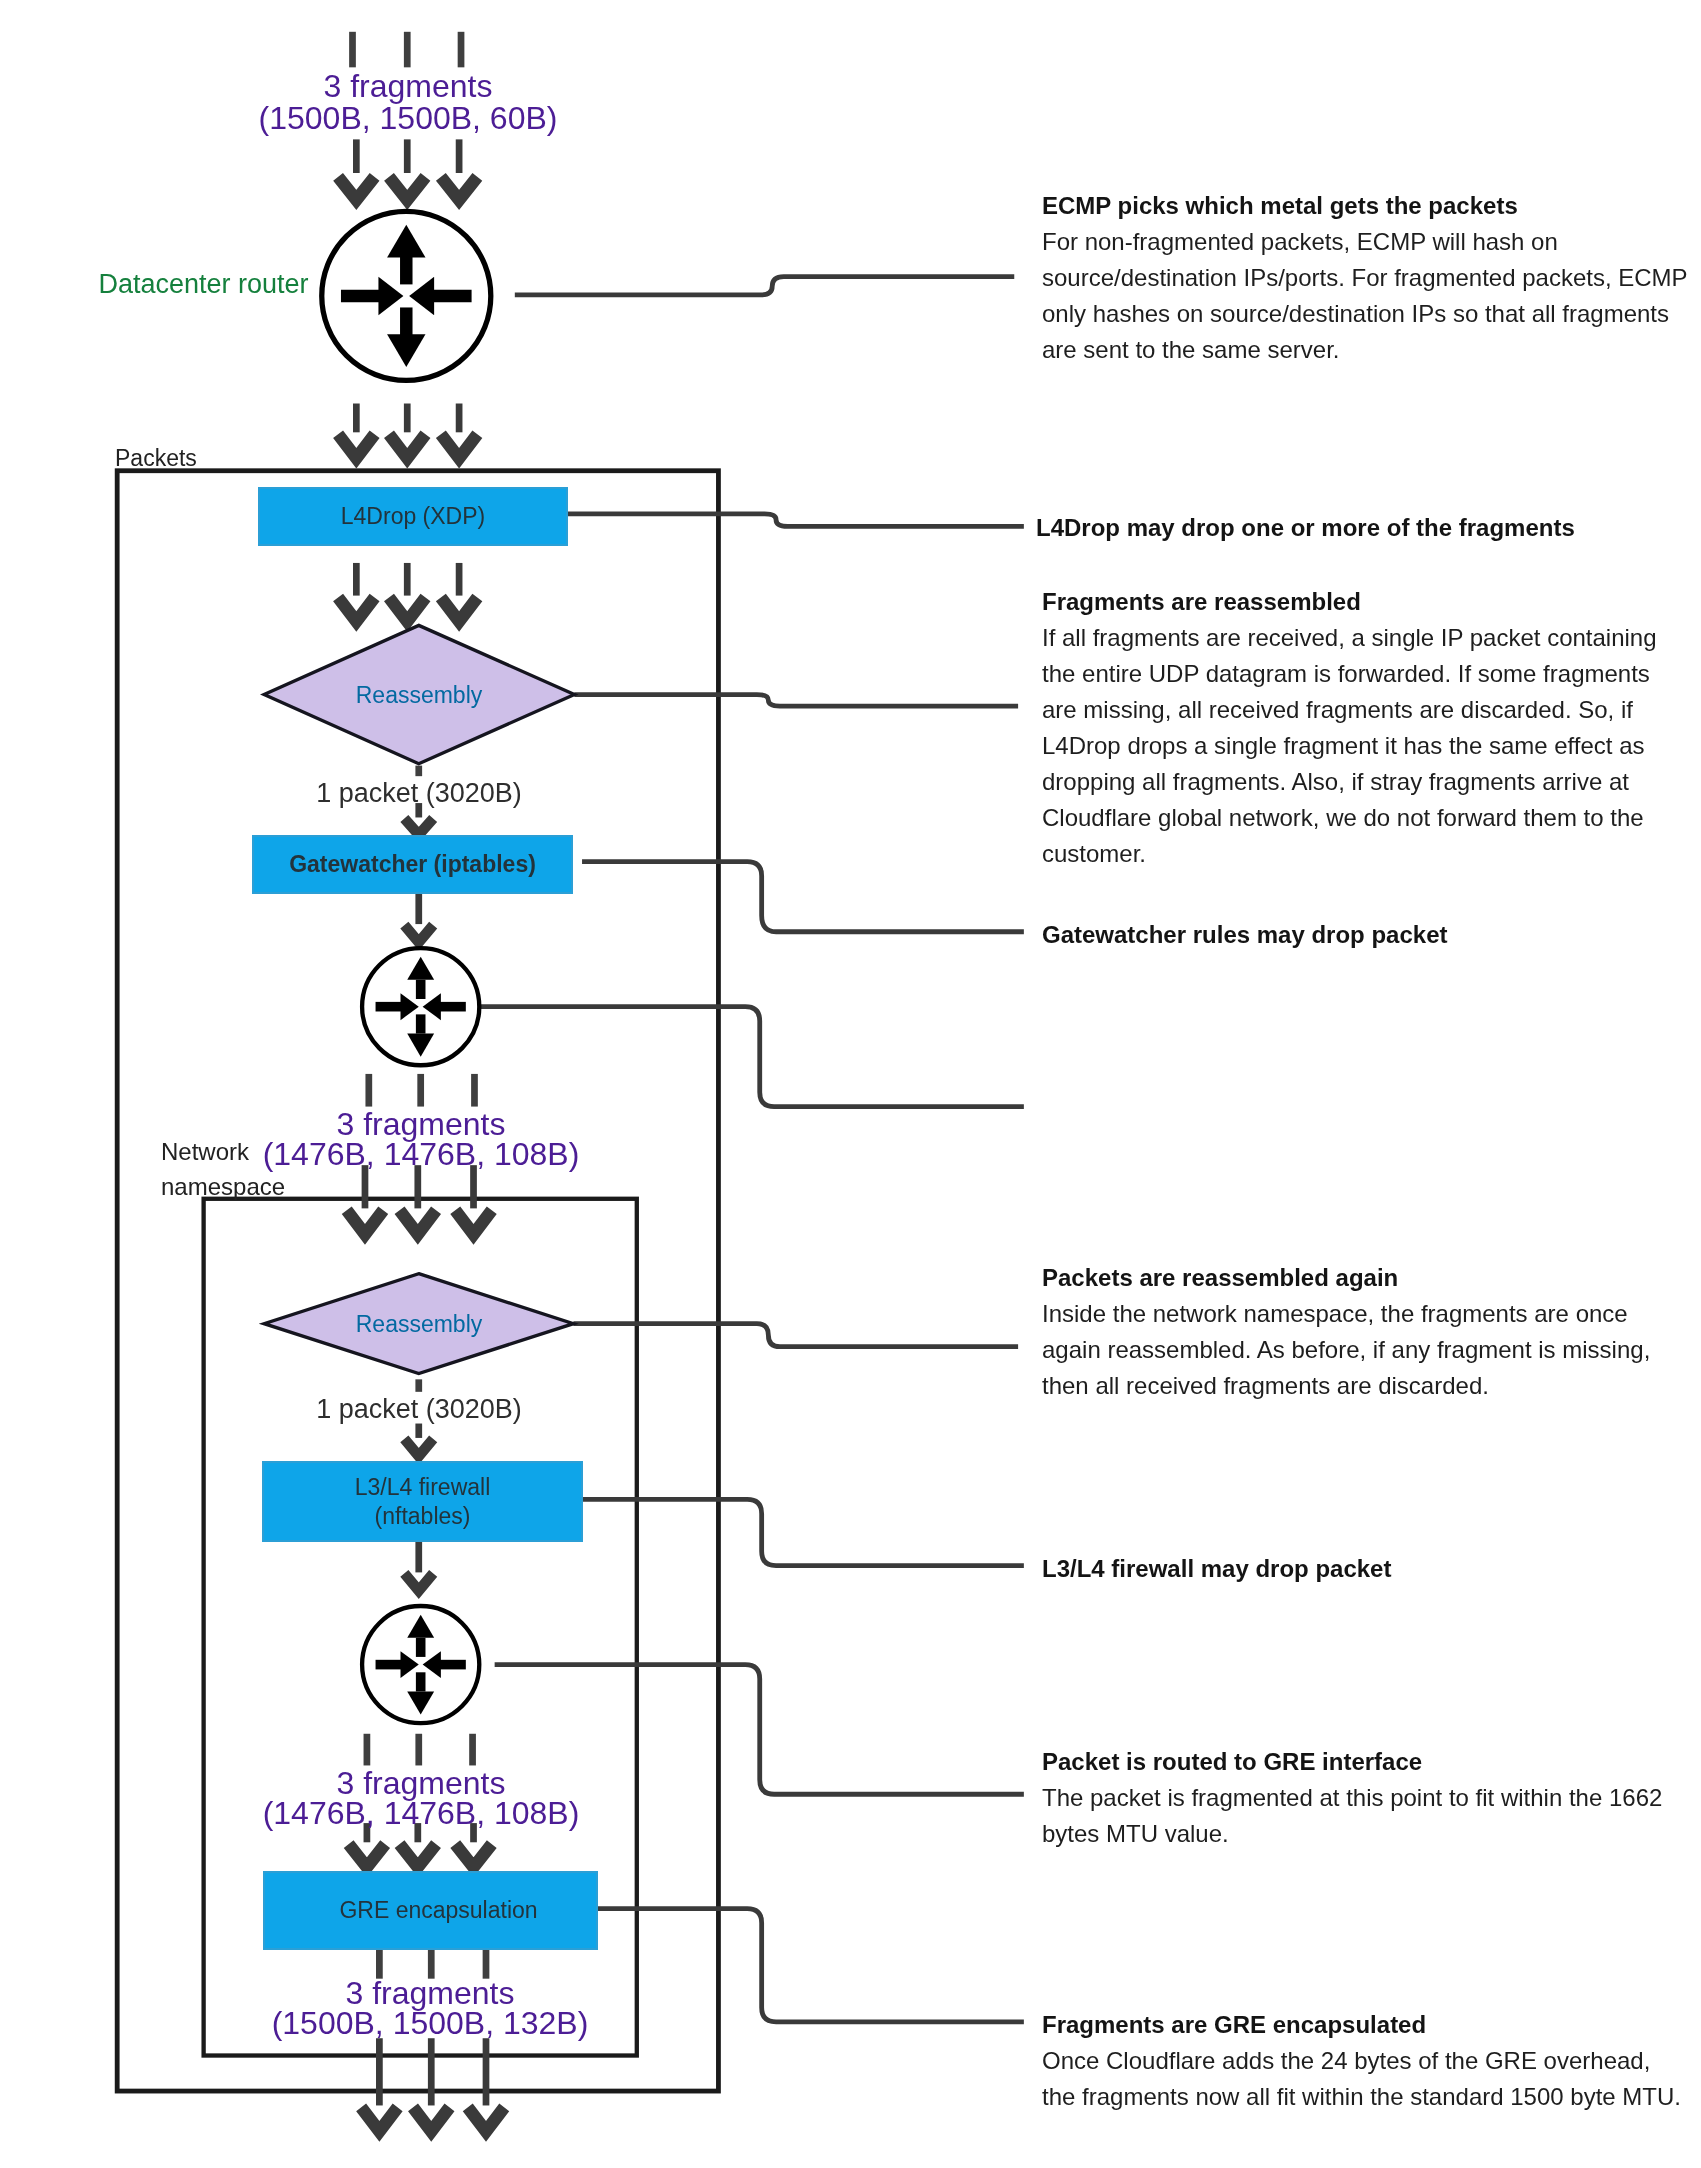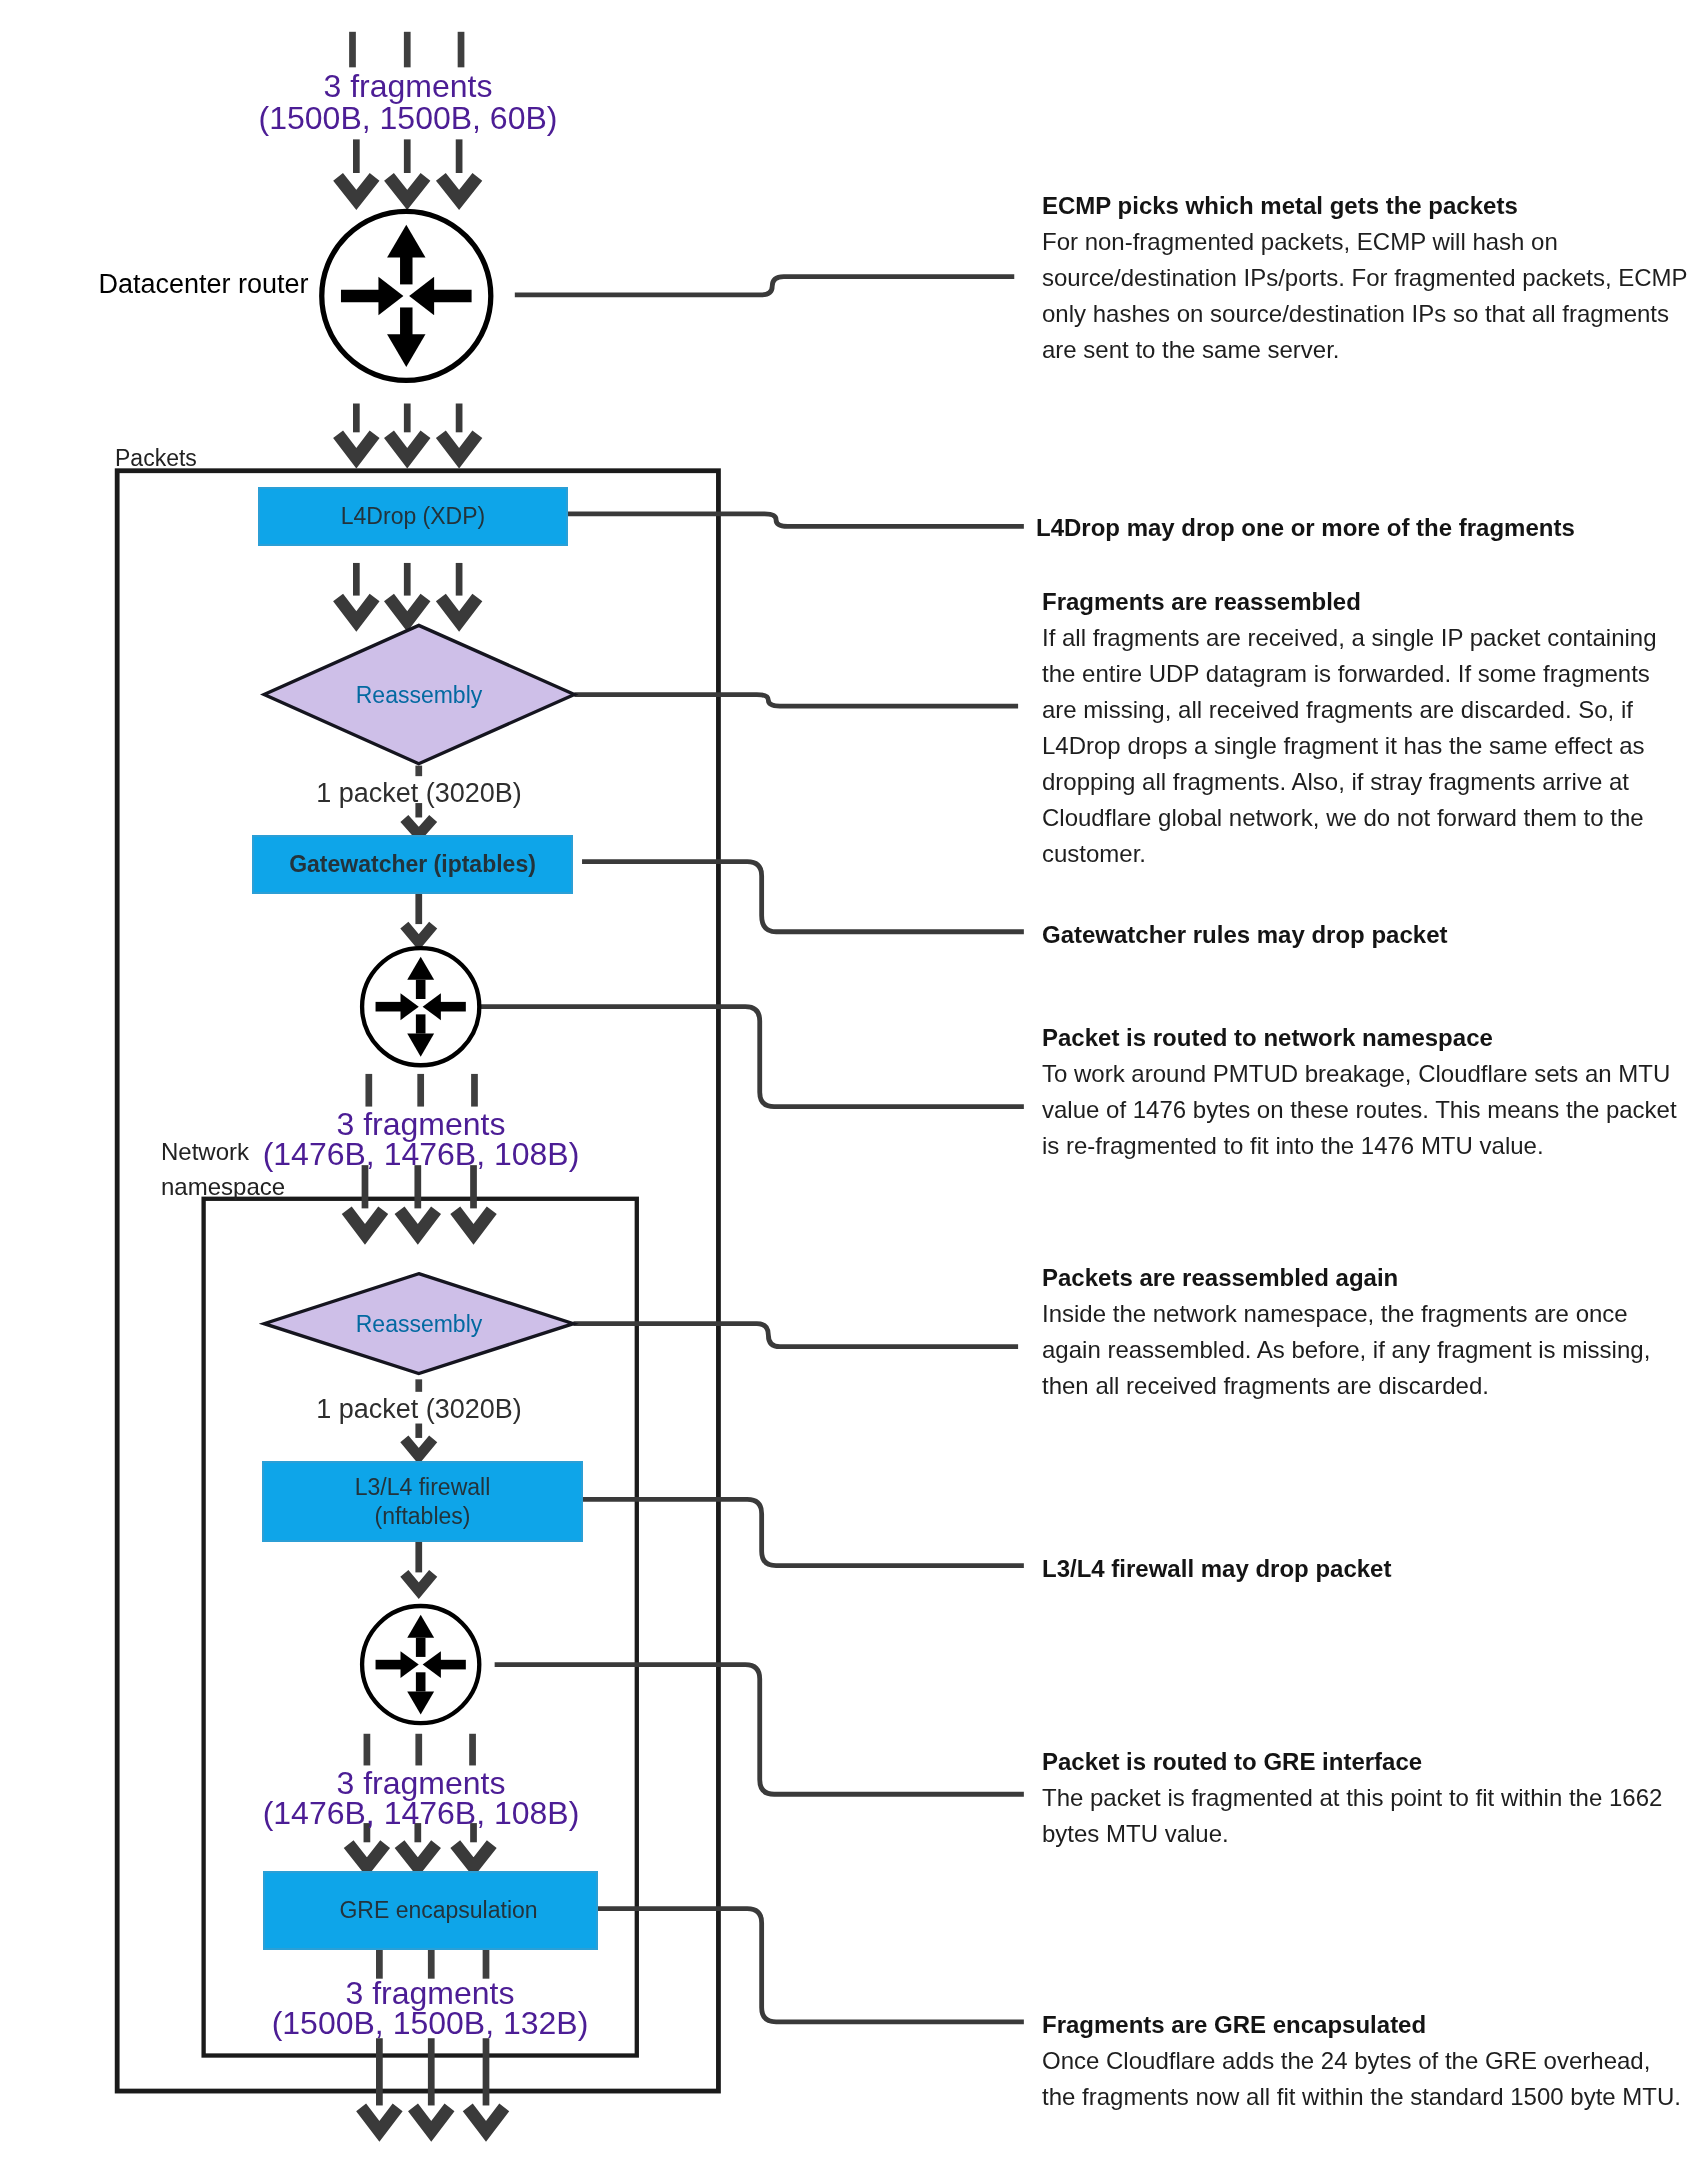--- a/index.html
+++ b/index.html
@@ -6,21 +6,21 @@
   #canvas{position:relative;width:1701px;height:2168px;background:#ffffff;overflow:hidden;
           font-family:"Liberation Sans","DejaVu Sans",sans-serif;color:#222;}
   svg.art{position:absolute;left:0;top:0;}
   .ctext{position:absolute;transform:translate(-50%,-50%);white-space:nowrap;
          font-size:32px;color:#4c1d95;text-align:center;}
   .packet{font-size:27px;color:#2e2e2e;}
   .nodebox{position:absolute;background:#0ea5e9;border:2.9px solid #2b9fd6;
            display:flex;flex-direction:column;align-items:center;justify-content:center;
            font-size:23px;color:#23333b;text-align:center;line-height:1.25;}
   .dlabel{position:absolute;transform:translate(-50%,-50%);font-size:23px;color:#0369a1;white-space:nowrap;}
-  .sidelabel{position:absolute;font-size:27px;color:#000000;text-align:center;line-height:1.3;}
+  .sidelabel{position:absolute;font-size:27px;color:#15803d;text-align:center;line-height:1.3;}
   .smalllabel{position:absolute;font-size:24px;color:#222;line-height:1.42;}
   .ann{position:absolute;width:646px;font-size:24px;line-height:36px;color:#1e1e1e;}
   .ann .h{font-weight:bold;color:#141414;}
   .ann .b{font-weight:normal;}
 </style>
 </head>
 <body>
 
 <div id="canvas">
 
@@ -213,24 +213,20 @@
 <div class="ann" style="left:1036px;top:510px;">
   <div class="h">L4Drop may drop one or more of the fragments</div>
 </div>
 <div class="ann" style="left:1042px;top:584px;">
   <div class="h">Fragments are reassembled</div>
   <div class="b">If all fragments are received, a single IP packet containing the entire UDP datagram is forwarded. If some fragments are missing, all received fragments are discarded. So, if L4Drop drops a single fragment it has the same effect as dropping all fragments. Also, if stray fragments arrive at Cloudflare global network, we do not forward them to the customer.</div>
 </div>
 <div class="ann" style="left:1042px;top:917px;">
   <div class="h">Gatewatcher rules may drop packet</div>
 </div>
-<div class="ann" style="left:1042px;top:1020px;">
-  <div class="h">Packet is routed to network namespace</div>
-  <div class="b">To work around PMTUD breakage, Cloudflare sets an MTU value of 1476 bytes on these routes. This means the packet is re-fragmented to fit into the 1476 MTU value.</div>
-</div>
 <div class="ann" style="left:1042px;top:1260px;">
   <div class="h">Packets are reassembled again</div>
   <div class="b">Inside the network namespace, the fragments are once again reassembled. As before, if any fragment is missing, then all received fragments are discarded.</div>
 </div>
 <div class="ann" style="left:1042px;top:1551px;">
   <div class="h">L3/L4 firewall may drop packet</div>
 </div>
 <div class="ann" style="left:1042px;top:1744px;">
   <div class="h">Packet is routed to GRE interface</div>
   <div class="b">The packet is fragmented at this point to fit within the 1662 bytes MTU value.</div>

